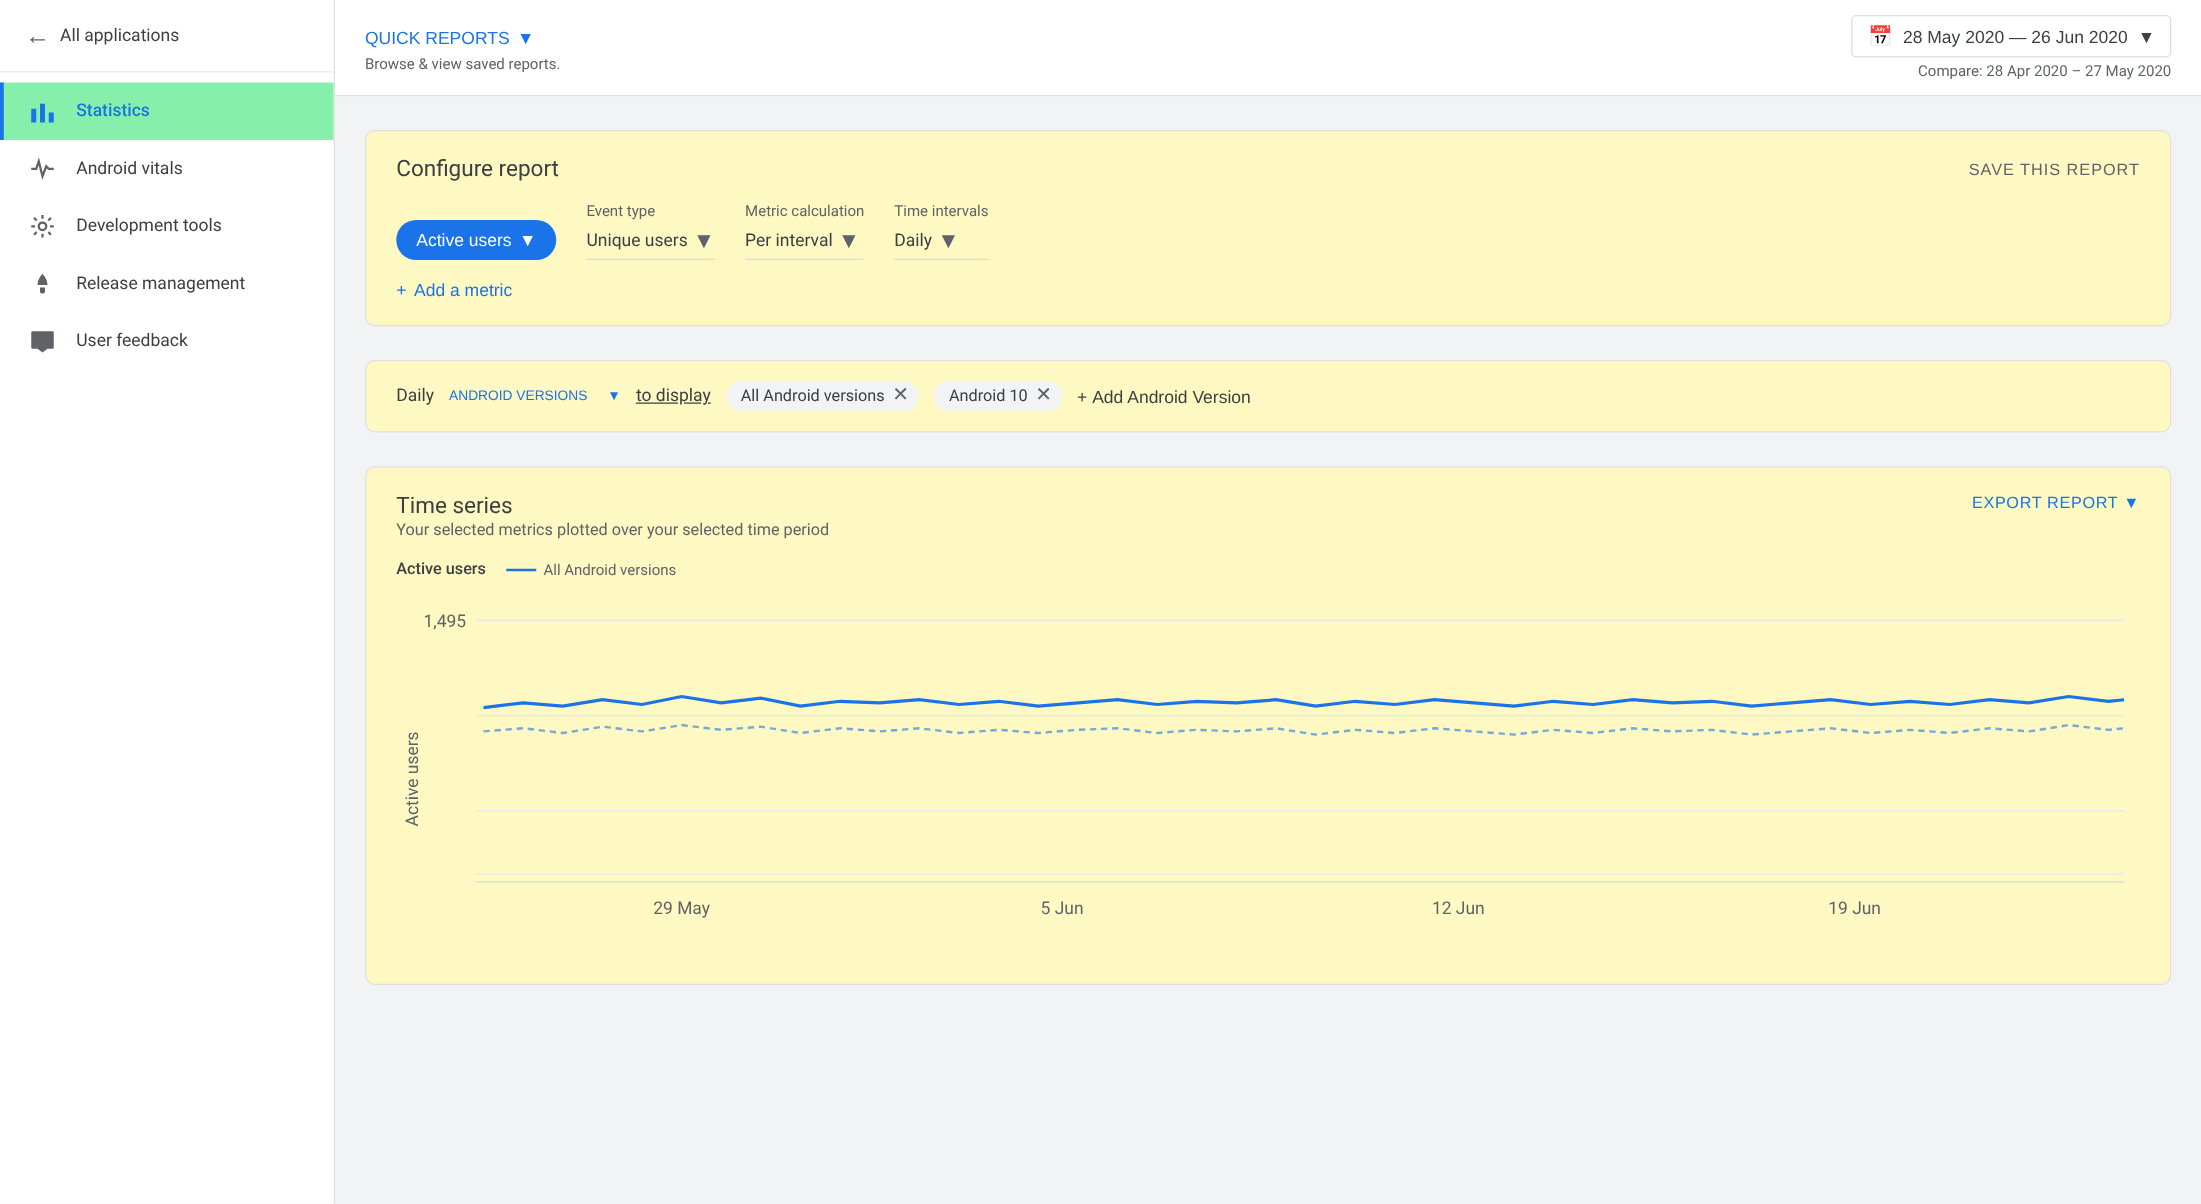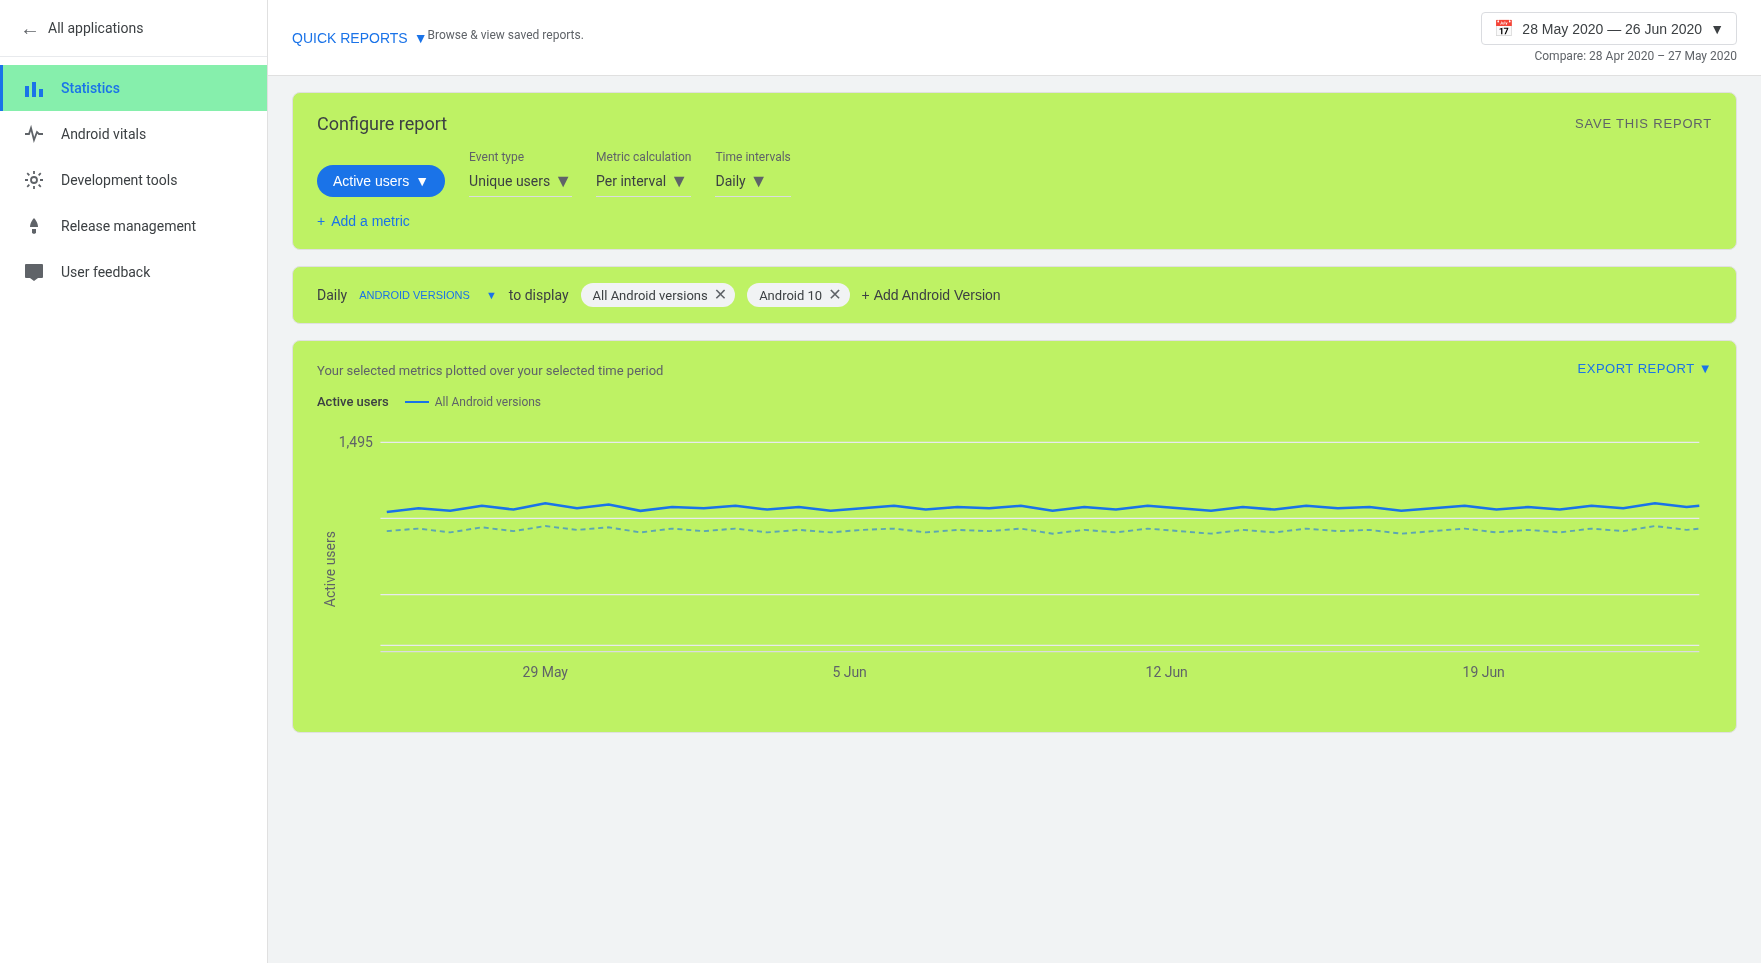--- a/index.html
+++ b/index.html
@@ -76,45 +76,46 @@
       cursor: pointer;
       background: none;
       border: none;
       padding: 4px 0;
     }
     .quick-reports-sub {
       font-size: 12px;
       color: #5f6368;
       margin-top: 2px;
     }
-    .topbar-left { display: flex; flex-direction: row; }
+    .topbar-left { display: flex; flex-direction: column; }
     .topbar-right { display: flex; flex-direction: column; align-items: flex-end; gap: 4px; }
     .date-range-btn {
       display: flex;
       align-items: center;
       gap: 8px;
       border: 1px solid #dadce0;
       border-radius: 4px;
       padding: 6px 12px;
       cursor: pointer;
       background: #fff;
       font-size: 14px;
       color: #3c4043;
     }
     .date-icon { color: #1a73e8; font-size: 16px; }
     .compare-text { font-size: 12px; color: #5f6368; }
 
     
     .content-area { padding: 16px 24px; display: flex; flex-direction: column; gap: 16px; }
 
     .panel {
-      background: #bef264;
+      background: #fef9c3;
       border-radius: 8px;
       border: 1px solid #e0e0e0;
       overflow: hidden;
+      margin-top: 11px;
     }
 
     
     .configure-panel { padding: 20px 24px; }
     .configure-header {
       display: flex;
       justify-content: space-between;
       align-items: center;
       margin-bottom: 16px;
     }
@@ -185,21 +186,21 @@
       display: flex;
       align-items: center;
       gap: 16px;
       color: #1a73e8;
       font-size: 11px;
       font-weight: 500;
       cursor: pointer;
       background: none;
       border: none;
     }
-    .to-display-label { font-size: 14px; color: #3c4043; }
+    .to-display-label { font-size: 14px; color: #3c4043; text-decoration: underline; }
     .tag-chip {
       display: flex;
       align-items: center;
       gap: 6px;
       background: #f1f3f4;
       border-radius: 16px;
       padding: 4px 8px 4px 12px;
       font-size: 13px;
       color: #3c4043;
     }
@@ -431,20 +432,21 @@
 
       <button class="add-version-btn">
         <span>+</span>
         <span>Add Android Version</span>
       </button>
     </div>
 
     <div class="panel timeseries-panel">
       <div class="timeseries-header">
         <div>
+          <div class="timeseries-title">Time series</div>
           <div class="timeseries-subtitle">Your selected metrics plotted over your selected time period</div>
         </div>
         <button class="export-btn">
           <span>EXPORT REPORT</span>
           <span>▼</span>
         </button>
       </div>
 
       <div class="chart-legend">
         <span class="legend-label">Active users</span>

